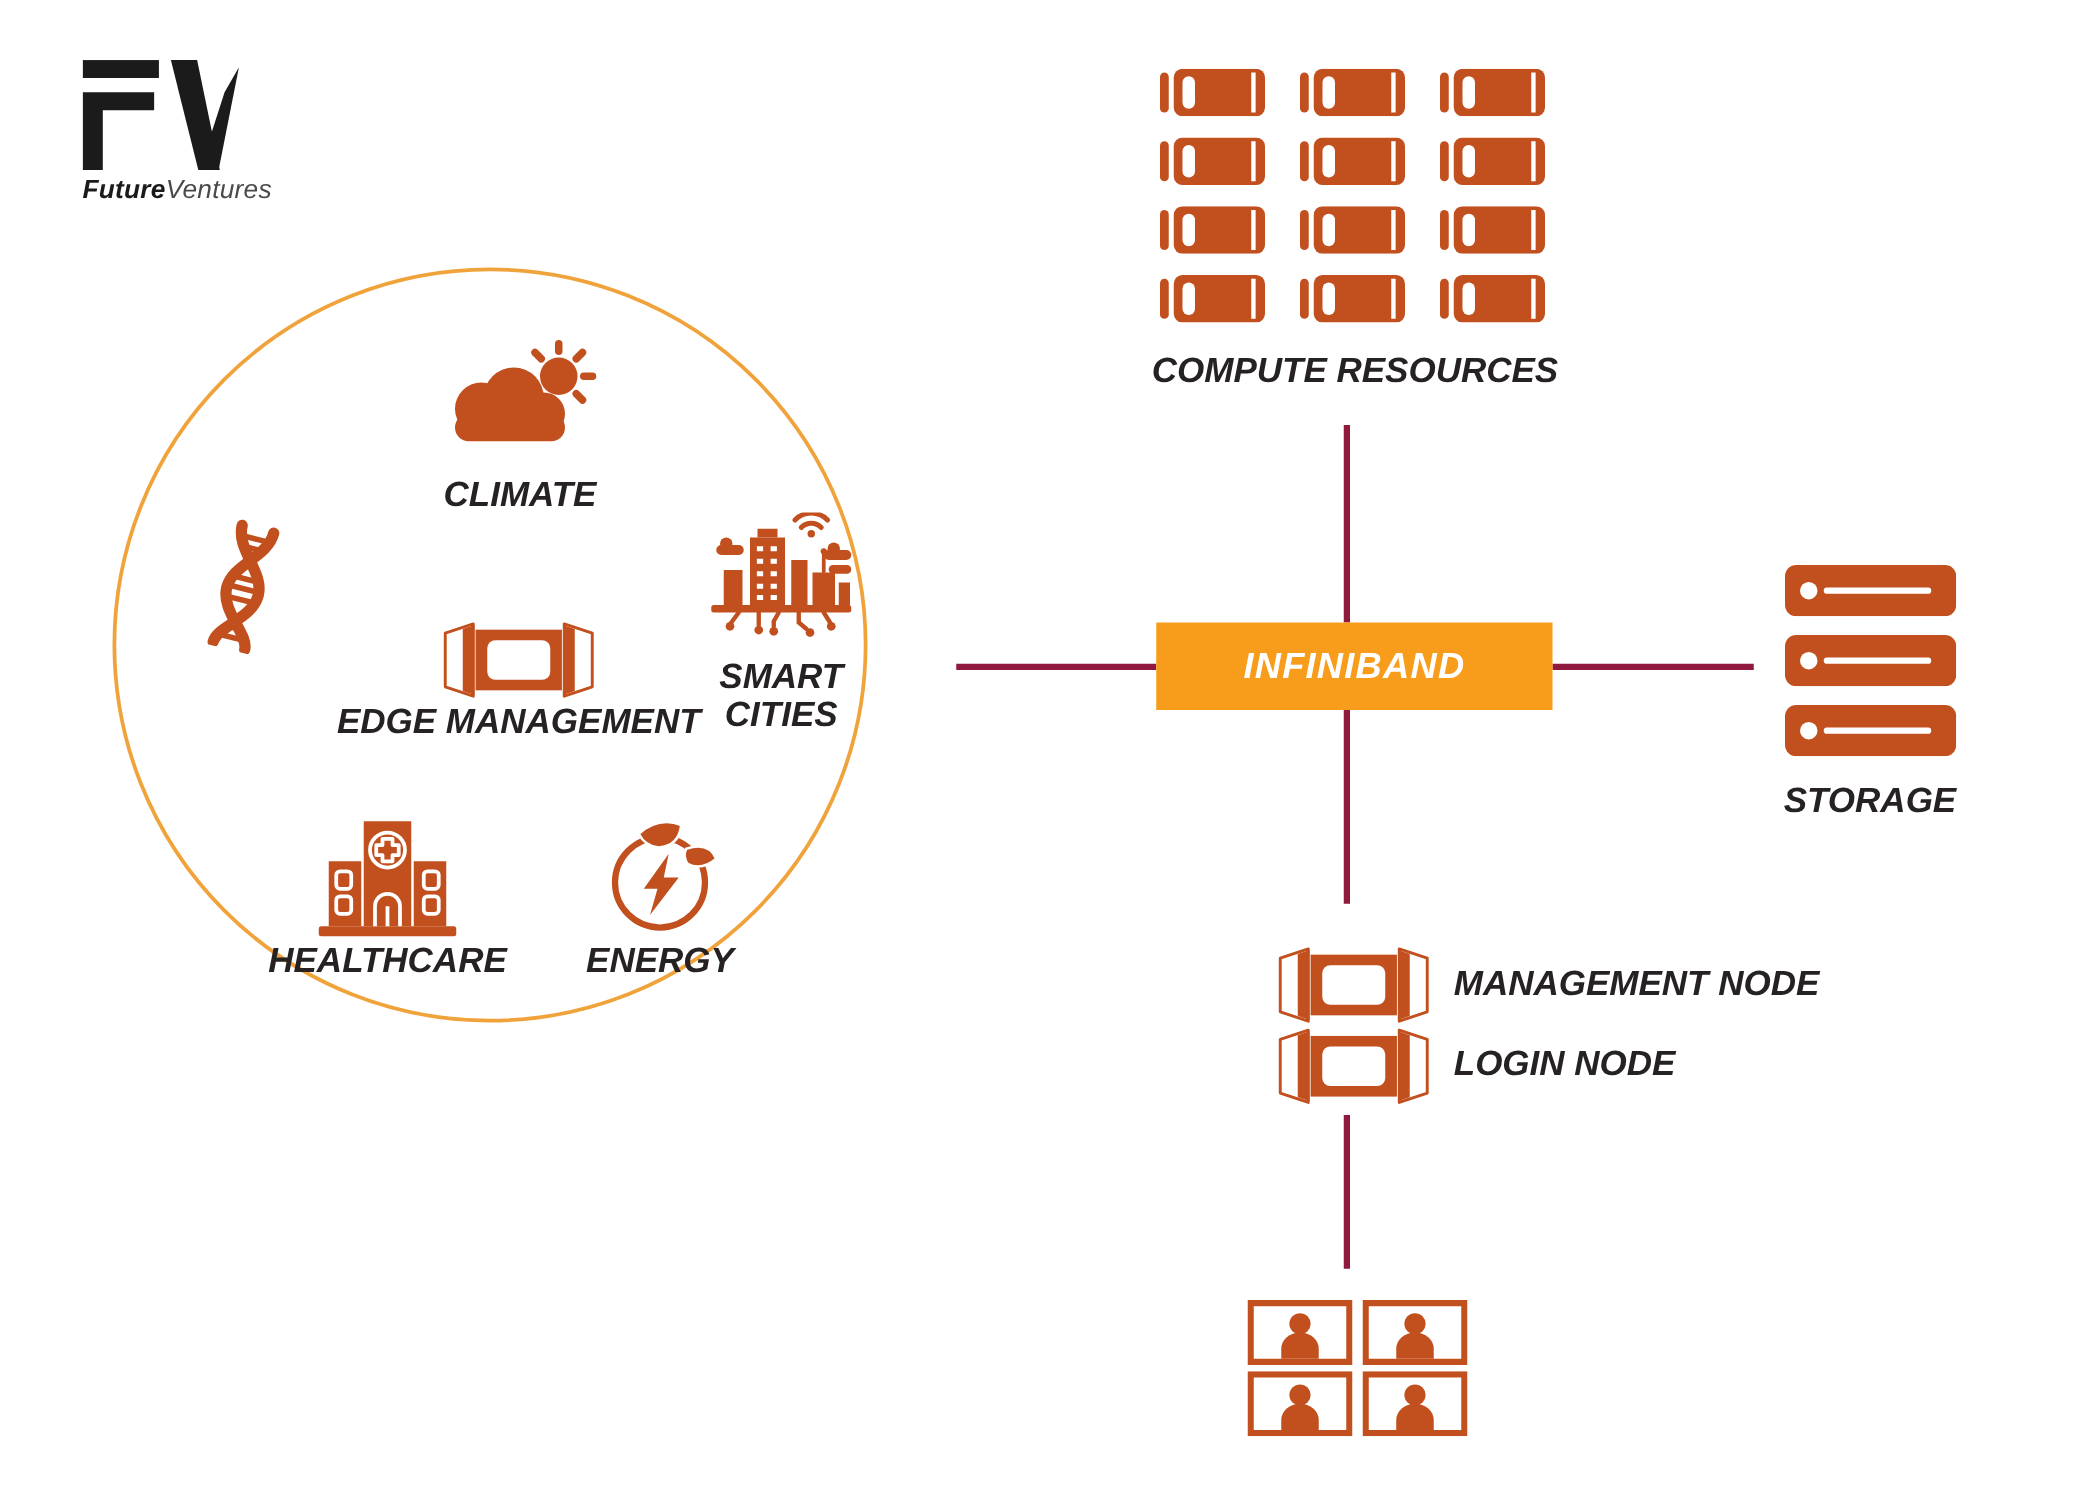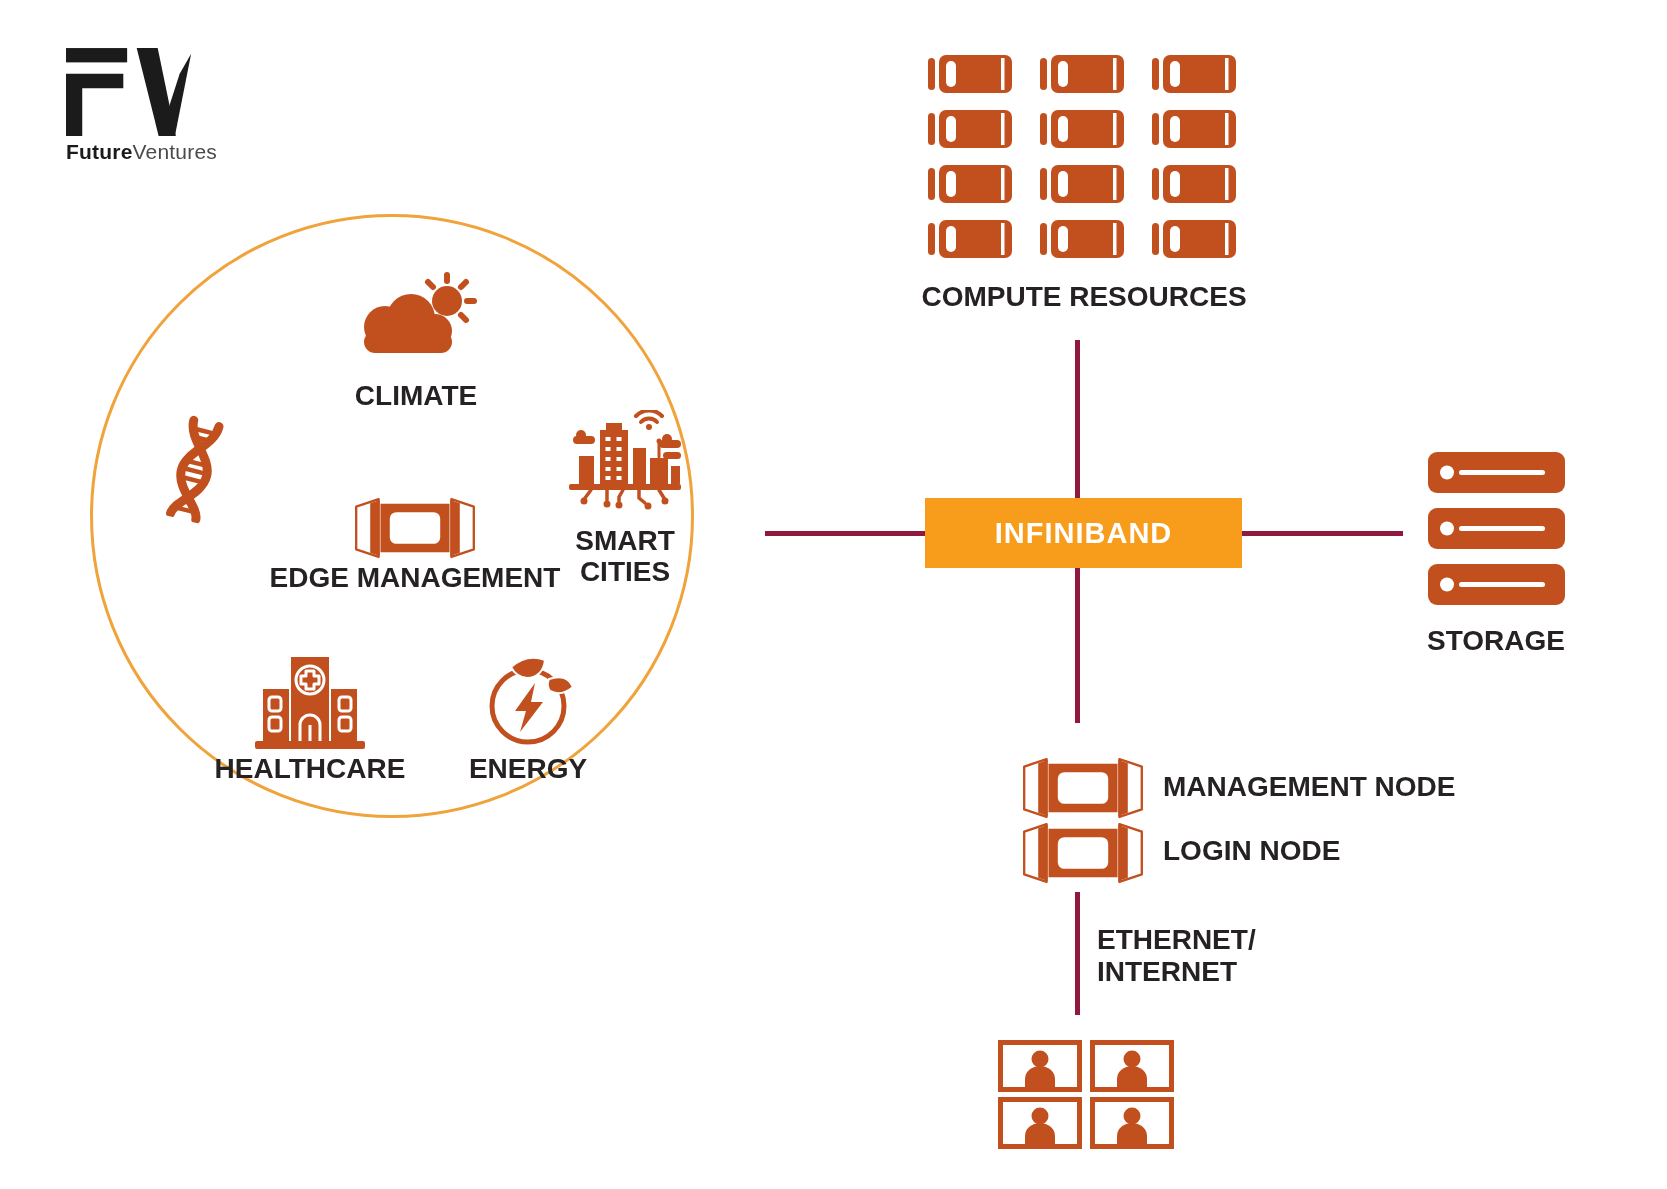--- a/index.html
+++ b/index.html
@@ -1,17 +1,17 @@
 <!DOCTYPE html>
 <html><head>
 <meta charset="utf-8">
 <style>
   html,body{margin:0;padding:0;background:#fff;}
   #canvas{position:relative;width:1667px;height:1189px;background:#ffffff;overflow:hidden;
-          font-family:"Liberation Sans", sans-serif;}
+          font-family:"Liberation Sans", sans-serif;font-style:italic;}
   .abs{position:absolute;}
   .ic{color:#C2501E;}
   .lbl{position:absolute;font-weight:700;color:#262223;font-size:28px;line-height:31px;
        text-align:center;transform:translate(-50%,-50%);white-space:nowrap;}
   .lbl.wrap{white-space:normal;}
   .lbl.leftal{transform:none;text-align:left;}
   .line{position:absolute;background:#8F1A3D;}
   .circle{position:absolute;left:90px;top:214px;width:598px;height:598px;border:3px solid #F1A33B;
           border-radius:50%;}
   .ibox{position:absolute;left:925px;top:498px;width:317px;height:70px;background:#F89C1C;
@@ -276,24 +276,20 @@
   <svg class="abs ic" style="left:1013px;top:757px" width="140" height="62">
       <use href="#sym-node"></use>
     </svg>
   <div class="lbl leftal" style="left:1163px;top:771px">MANAGEMENT NODE</div>
 
   <svg class="abs ic" style="left:1013px;top:822px" width="140" height="62">
       <use href="#sym-node"></use>
     </svg>
   <div class="lbl leftal" style="left:1163px;top:835px">LOGIN NODE</div>
 
-  <div class="lbl leftal" style="left:1097px;top:924px;line-height:32px">
-    <div>ETHERNET/</div>
-    <div>INTERNET</div>
-  </div>
 
   <div class="grid-users">
     <svg class="ic" width="84" height="52">
         <use href="#sym-user"></use>
       </svg>
   <svg class="ic" width="84" height="52">
         <use href="#sym-user"></use>
       </svg>
       <svg class="ic" width="84" height="52">
         <use href="#sym-user"></use>

